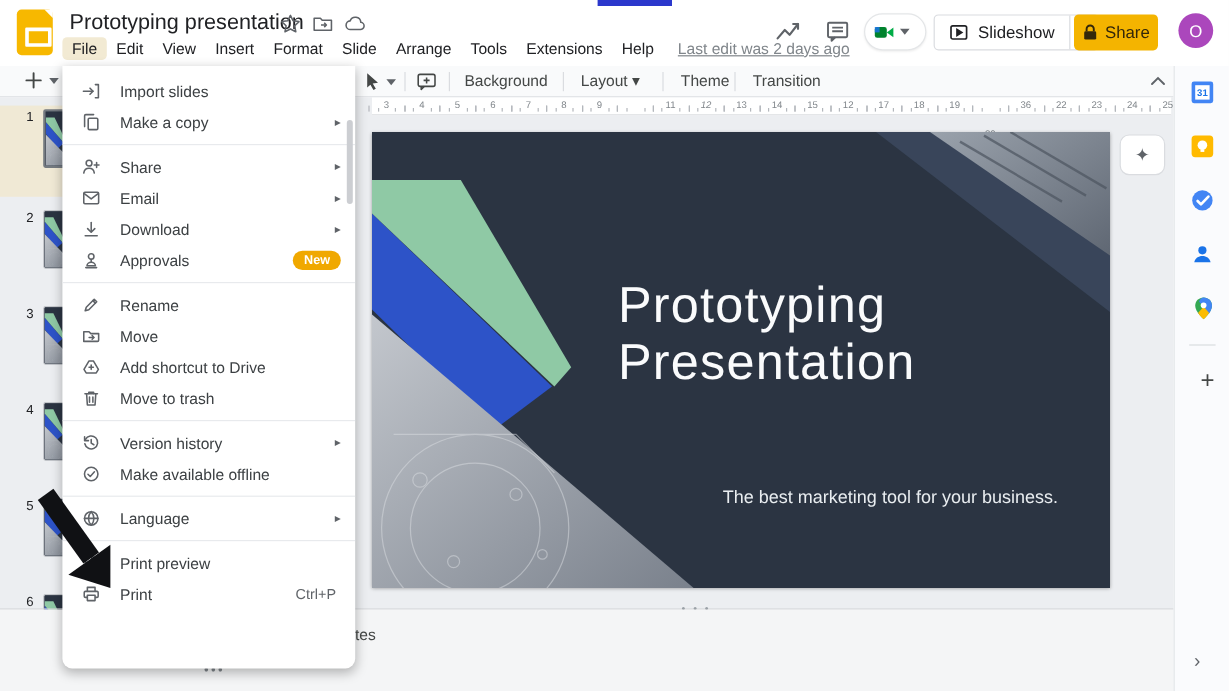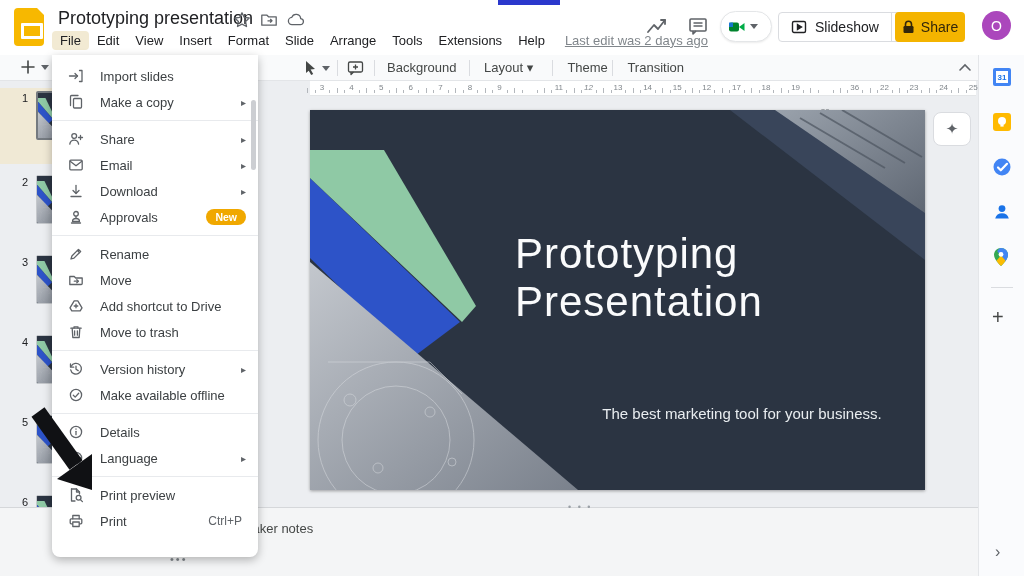--- a/index.html
+++ b/index.html
@@ -49,27 +49,27 @@
   #grid-toggle { position:absolute; left:20px; top:468px; }
   #notes-divider { position:absolute; left:0; top:426px; width:978px; border-top:1px solid #d5d7da; }
   #notes-handle { position:absolute; left:568px; top:421px; font-size:9px; letter-spacing:2px; color:#9aa0a6; }
   #notes-area { position:absolute; left:0; top:427px; width:978px; height:68px; background:#f4f5f6; }
   #notes-text { position:absolute; left:160px; top:13px; font-size:13px; color:#444746; }
   #sparkle-btn { position:absolute; left:933px; top:31px; width:38px; height:34px; background:#fff; border:1px solid #dadce0; border-radius:8px; font-size:15px; color:#5f6368; display:flex; align-items:center; justify-content:center; }
   #overflow-dots { position:absolute; left:170px; top:472px; font-size:11px; color:#80868b; letter-spacing:2px; }
 
   
   #side-panel { position:absolute; left:978px; top:55px; width:46px; height:521px; background:#fafbfd; border-left:1px solid #e4e6e9; z-index:3; }
-  .sp-item { position:absolute; left:13px; width:20px; height:20px; display:flex; align-items:center; justify-content:flex-start; }
+  .sp-item { position:absolute; left:13px; width:20px; height:20px; display:flex; align-items:center; justify-content:flex-end; }
   #sp-divider { position:absolute; left:12px; top:232px; width:22px; border-top:1px solid #dadce0; }
   #sp-add { position:absolute; left:13px; top:252px; font-size:20px; color:#444746; line-height:20px; }
   #sp-collapse { position:absolute; left:16px; top:488px; font-size:16px; color:#5f6368; }
 
   
-  #file-menu { position:absolute; left:52px; top:55px; width:206px; height:502px; background:#fff; border-radius:0 0 8px 8px; box-shadow:0 3px 10px rgba(0,0,0,.28); z-index:10; padding-top:8px; overflow:hidden; }
+  #file-menu { position:absolute; left:52px; top:55px; width:244px; height:502px; background:#fff; border-radius:0 0 8px 8px; box-shadow:0 3px 10px rgba(0,0,0,.28); z-index:10; padding-top:8px; overflow:hidden; }
   .mi { position:relative; height:26px; display:flex; align-items:center; padding-left:16px; cursor:default; }
   .mi .ico { width:16px; height:16px; margin-right:16px; flex:0 0 16px; }
   .mi .lbl { font-size:13px; color:#3c4043; }
   .mi .sub { position:absolute; right:12px; color:#5f6368; font-size:10px; }
   .mi .shortcut { position:absolute; right:16px; font-size:12px; color:#5f6368; }
   .mi .badge { position:absolute; right:12px; background:#f0a800; color:#fff; font-size:10.5px; font-weight:700; padding:2px 9px; border-radius:9px; }
   .msep { border-top:1px solid #e8eaed; margin:5px 0; }
   #menu-scrollbar { position:absolute; right:2px; top:45px; width:5px; height:70px; background:#ccced2; border-radius:3px; }
 
   #cursor { position:absolute; left:26px; top:406px; z-index:20; }
@@ -729,28 +729,20 @@
         <span class="ico"><svg viewBox="0 0 16 16" width="16" height="16" fill="none" stroke="#5f6368" stroke-width="1.3" stroke-linecap="round" stroke-linejoin="round">
             <circle cx="8" cy="8" r="5.6"></circle>
             <path d="M5.3 8.2l1.9 1.9 3.5-3.9"></path>
           </svg></span>
         <span class="lbl">Make available offline</span>
       </div>
       <div class="msep"></div>
       <div class="mi">
         <span class="ico"><svg viewBox="0 0 16 16" width="16" height="16" fill="none" stroke="#5f6368" stroke-width="1.3" stroke-linecap="round" stroke-linejoin="round">
             <circle cx="8" cy="8" r="5.6"></circle>
-            <path d="M8 7.3v3.4"></path>
-            <path d="M8 5v.2"></path>
-          </svg></span>
-        <span class="lbl">Details</span>
-      </div>
-      <div class="mi">
-        <span class="ico"><svg viewBox="0 0 16 16" width="16" height="16" fill="none" stroke="#5f6368" stroke-width="1.3" stroke-linecap="round" stroke-linejoin="round">
-            <circle cx="8" cy="8" r="5.6"></circle>
             <path d="M2.4 8h11.2"></path>
             <path d="M8 2.4c-3 3.2-3 8 0 11.2M8 2.4c3 3.2 3 8 0 11.2"></path>
           </svg></span>
         <span class="lbl">Language</span>
         <span class="sub">▸</span>
       </div>
       <div class="msep"></div>
       <div class="mi">
         <span class="ico"><svg viewBox="0 0 16 16" width="16" height="16" fill="none" stroke="#5f6368" stroke-width="1.3" stroke-linecap="round" stroke-linejoin="round">
             <path d="M3.5 2h5L11.5 5v2"></path>

